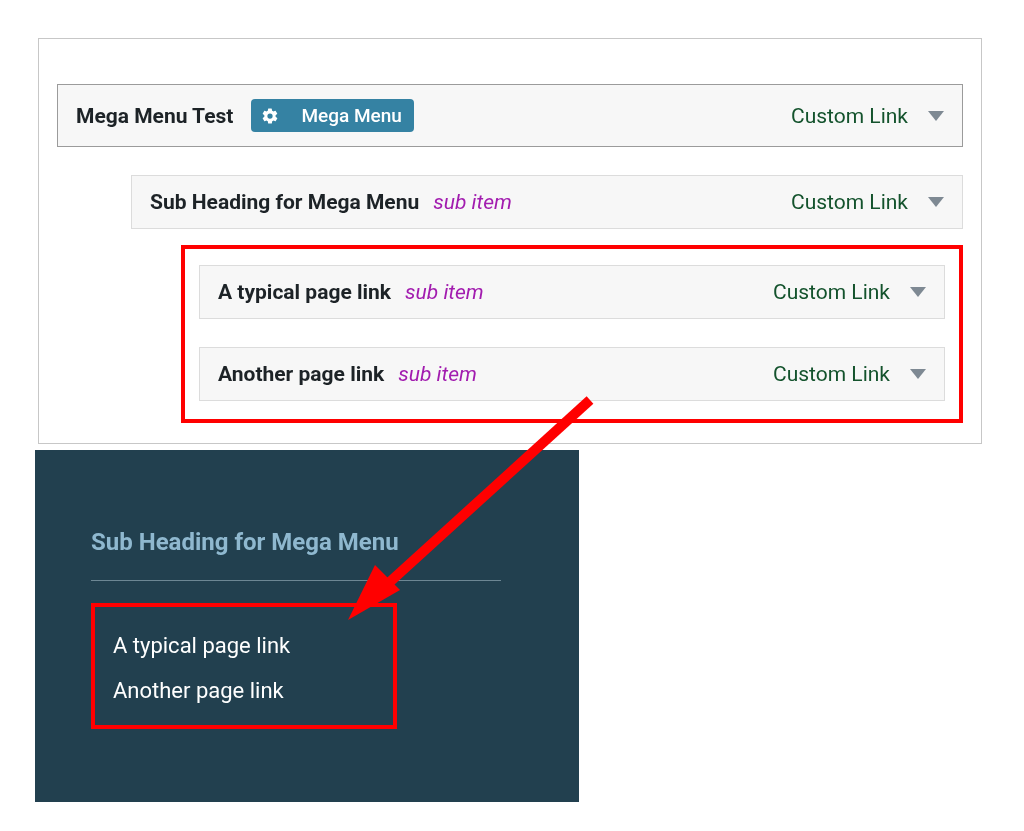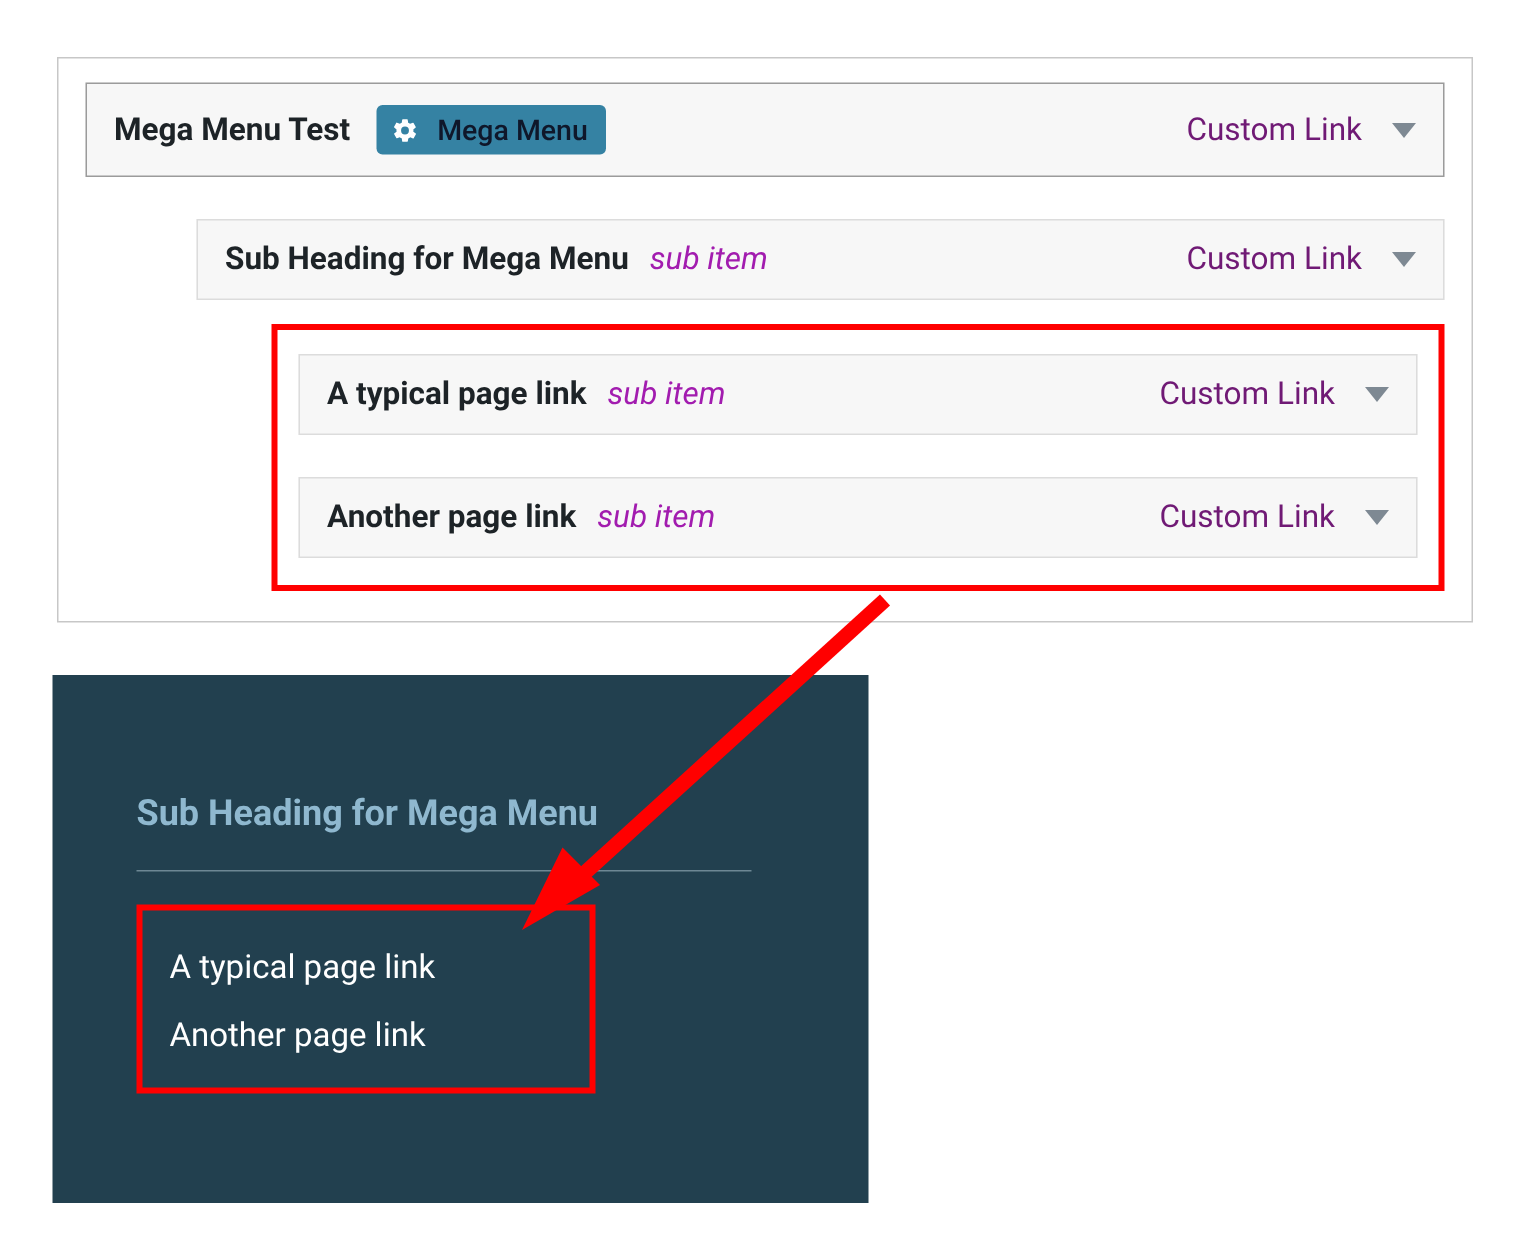--- a/index.html
+++ b/index.html
@@ -24,54 +24,54 @@
 
   .menu-item {
     background: #f7f7f7;
     border: 1px solid #dcdcdc;
     display: flex;
     align-items: center;
     padding: 14px 18px;
     font-size: 21px;
     color: #2b2b2b;
   }
-  .menu-item.level-0 { margin-left: 0; border-color: #9b9b9b; }
+  .menu-item.level-0 { margin-left: 0; border-color: #9b9b9b; margin-top: 29px; }
   .menu-item.level-1 { margin-left: 74px; margin-top: 28px; }
   .menu-item.level-2 { margin-left: 140px; margin-top: 28px; }
 
   .item-title {
     font-weight: 700;
     color: #1d2327;
   }
   .sub-label {
     font-style: italic;
     color: #a21caf;
     margin-left: 14px;
     font-weight: 400;
   }
   .spacer { flex: 1; }
   .type-label {
-    color: #701a75;
+    color: #14532d;
     font-weight: 400;
     margin-right: 20px;
   }
   .caret-down {
     width: 0; height: 0;
     border-left: 8px solid transparent;
     border-right: 8px solid transparent;
     border-top: 10px solid #7e8993;
     display: inline-block;
   }
 
   .mega-badge {
     display: inline-flex;
     align-items: center;
-    gap: 12px;
+    gap: 22px;
     background: #3582a3;
-    color: #0f172a;
+    color: #ffffff;
     padding: 5px 12px 5px 10px;
     border-radius: 4px;
     font-size: 19px;
     font-weight: 500;
     margin-left: 18px;
   }
   .gear-icon {
     width: 18px; height: 18px;
   }
 

